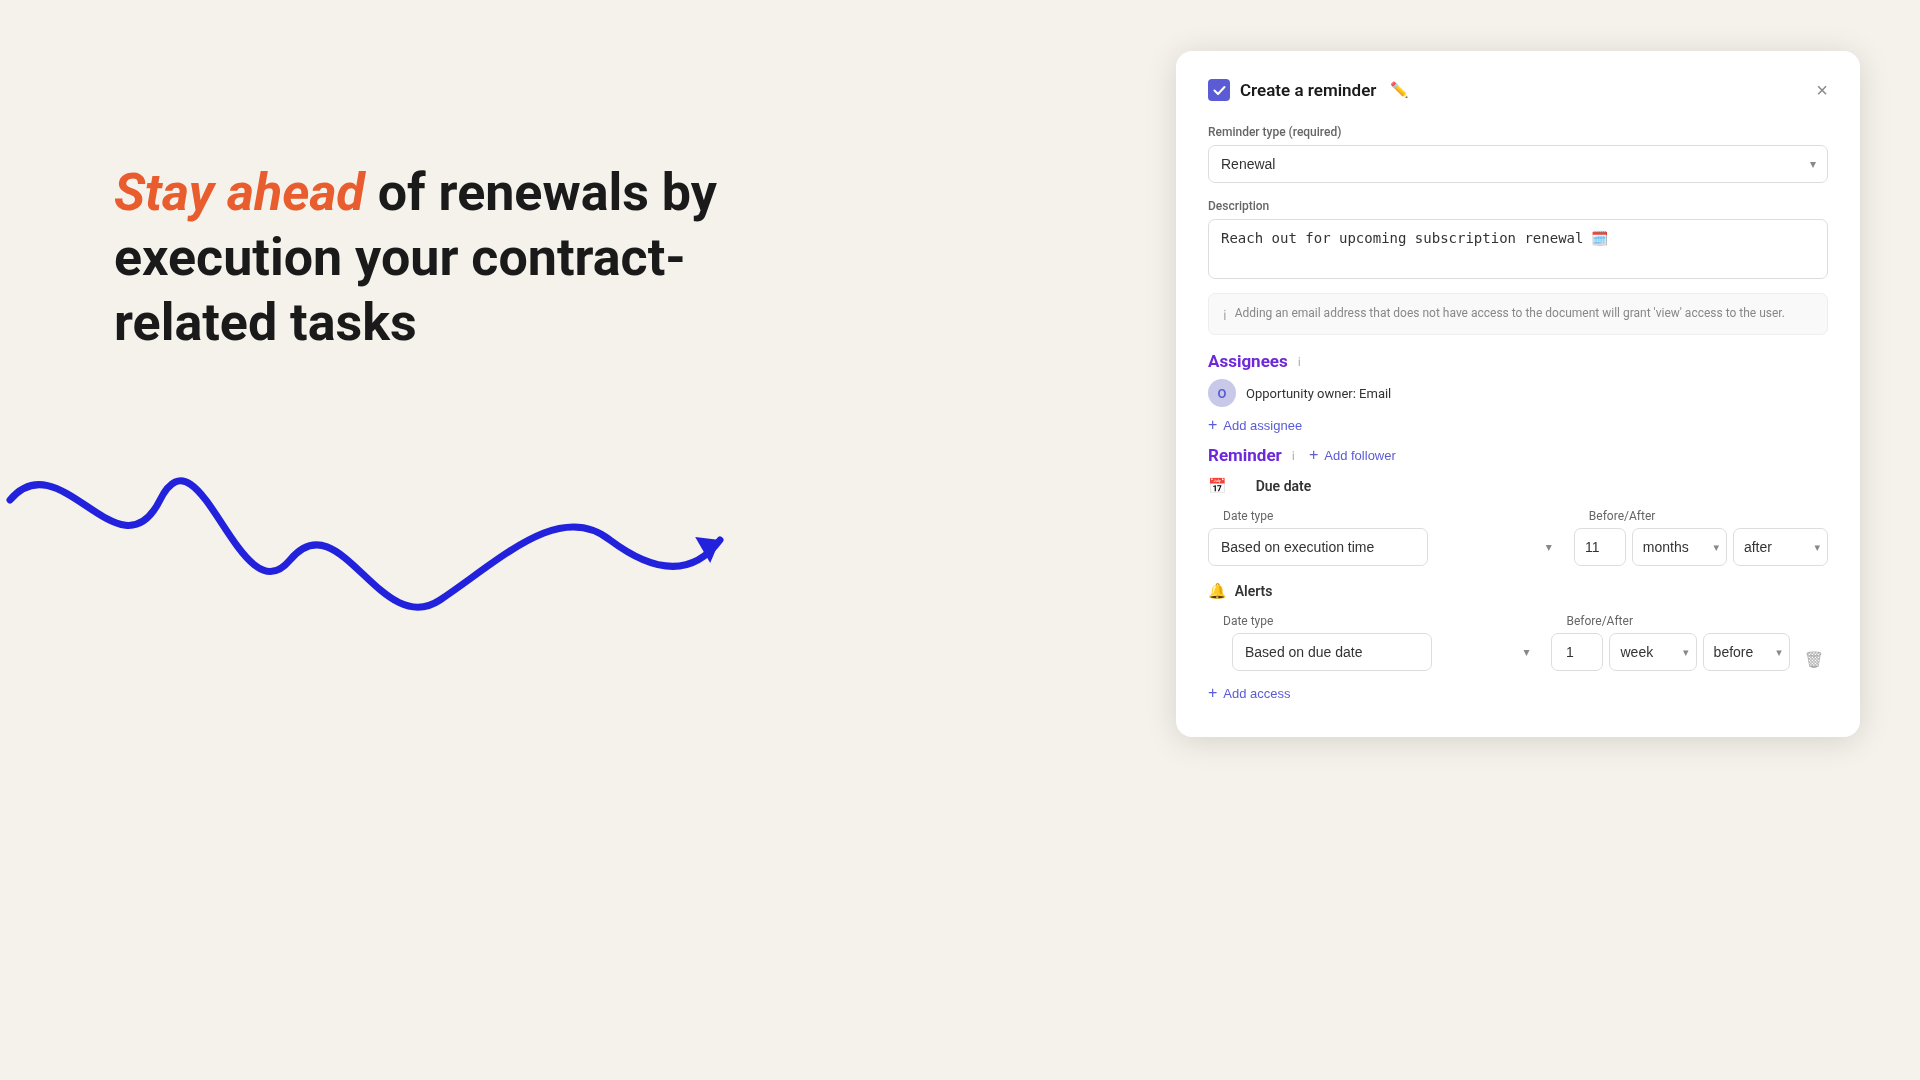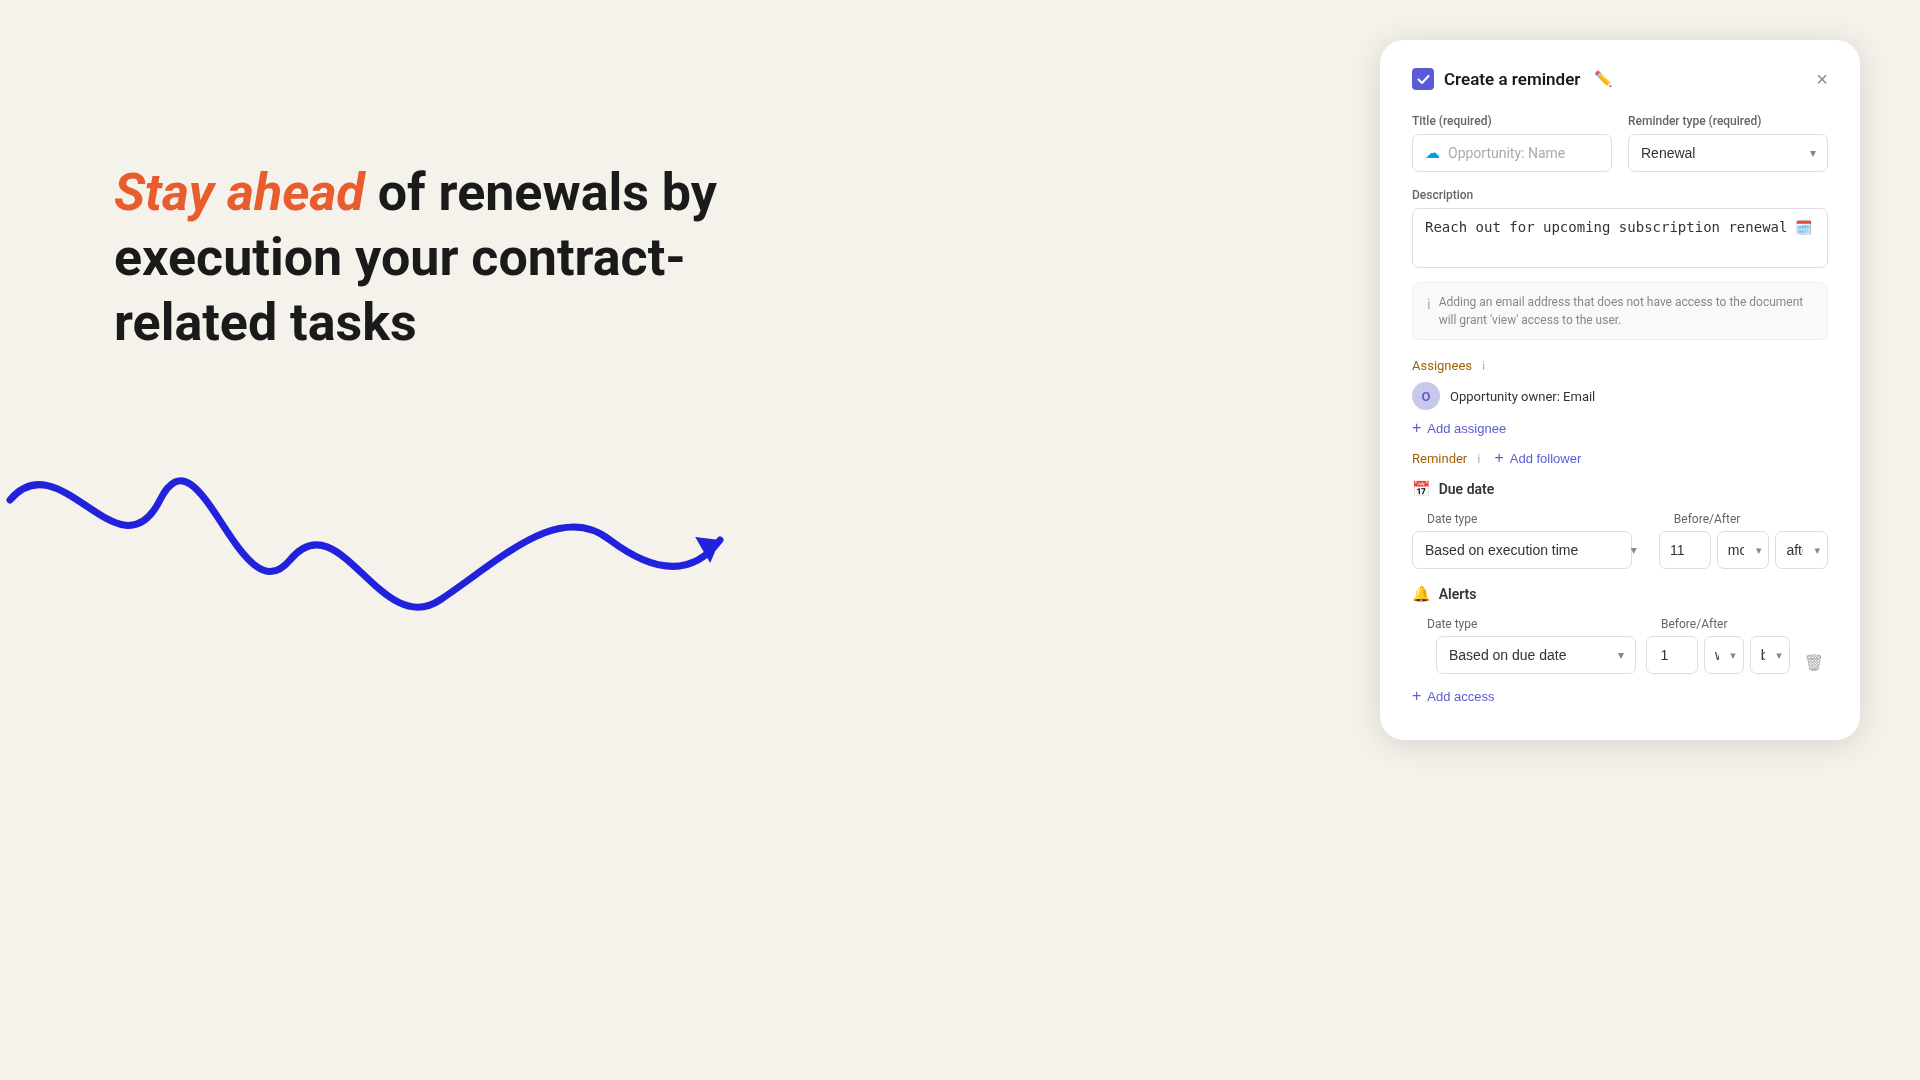--- a/index.html
+++ b/index.html
@@ -38,24 +38,24 @@
       left: 0;
       top: 420px;
       width: 760px;
       height: 380px;
     }
 
     
     .panel {
       position: absolute;
       right: 60px;
-      top: 40px;
-      width: 480px;
+      top: 51px;
+      width: 684px;
       background: #ffffff;
-      border-radius: 24px;
+      border-radius: 16px;
       box-shadow: 0 4px 32px rgba(0,0,0,0.13);
       padding: 28px 32px 36px 32px;
     }
 
     .panel-header {
       display: flex;
       align-items: center;
       justify-content: space-between;
       margin-bottom: 24px;
     }
@@ -209,23 +209,23 @@
     }
 
     .section-row {
       display: flex;
       align-items: center;
       gap: 10px;
       margin-bottom: 8px;
     }
 
     .section-label {
-      font-size: 13px;
-      color: #a16207;
-      font-weight: 400;
+      font-size: 17px;
+      color: #6d28d9;
+      font-weight: 700;
     }
 
     .assignee-row {
       display: flex;
       align-items: center;
       gap: 10px;
       margin-bottom: 8px;
       padding-left: 0;
     }
 
@@ -274,20 +274,21 @@
 
     .due-date-icon {
       color: #666;
       font-size: 15px;
     }
 
     .due-date-title {
       font-size: 14px;
       font-weight: 600;
       color: #333;
+      margin-left: 21px;
     }
 
     .date-type-label {
       font-size: 12px;
       color: #666;
       margin-bottom: 5px;
       margin-left: 15px;
     }
 
     .date-type-field {
@@ -414,27 +415,20 @@
         </svg>
       </div>
       <span class="panel-title">Create a reminder</span>
       <span class="edit-icon">✏️</span>
     </div>
     <button class="close-btn">×</button>
   </div>
 
   
   <div class="field-row">
-    <div class="field-group">
-      <div class="field-label">Title (required)</div>
-      <div class="input-field">
-        <span class="sf-icon">☁</span>
-        <span class="placeholder-text">Opportunity: Name</span>
-      </div>
-    </div>
     <div class="field-group">
       <div class="field-label">Reminder type (required)</div>
       <div class="select-wrapper">
         <select>
           <option>Renewal</option>
         </select>
       </div>
     </div>
   </div>
 

